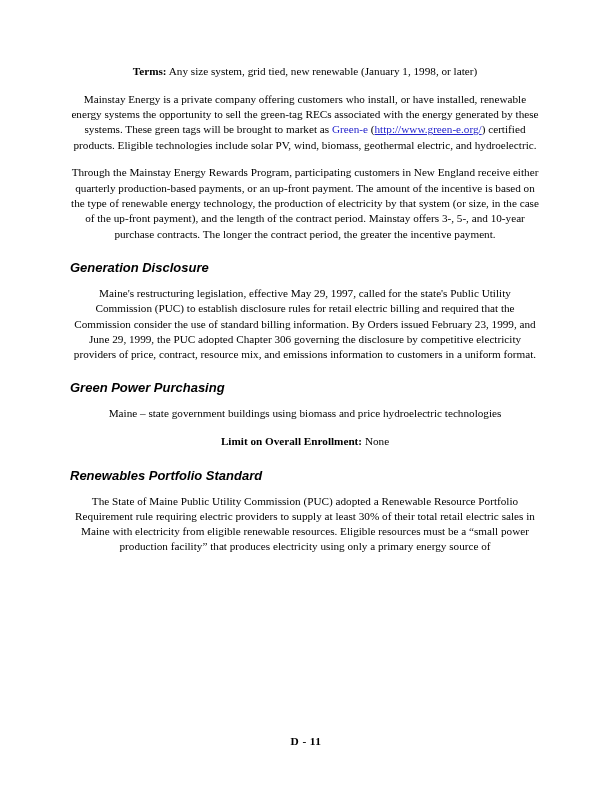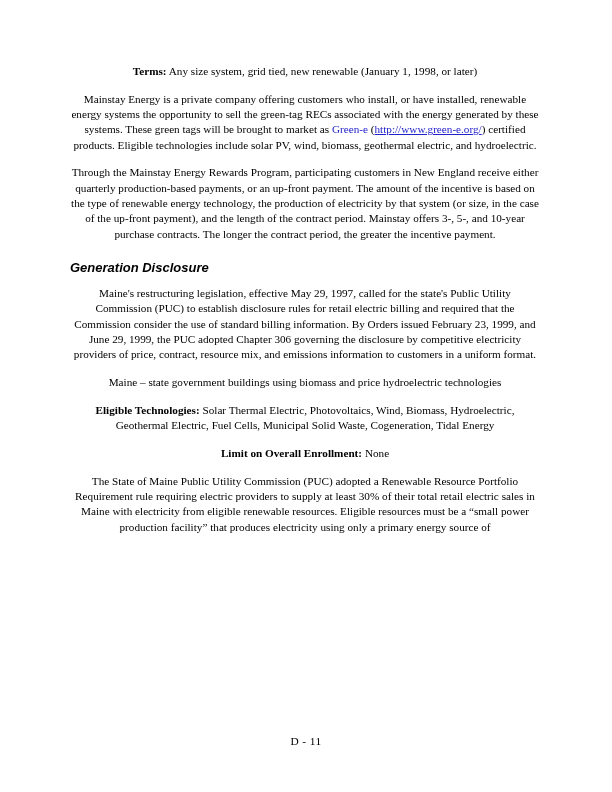--- a/index.html
+++ b/index.html
@@ -56,21 +56,21 @@
     color: #2222cc;
     text-decoration: none;
   }
   .footer {
     position: absolute;
     left: 0;
     right: 0;
     bottom: 45px;
     text-align: center;
     font-size: 11.4px;
-    font-weight: normal;
+    font-weight: bold;
     letter-spacing: 0.4px;
   }
 </style>
 </head>
 <body>
 
 <div class="page">
   <div class="content">
 
     <p class="block">
@@ -81,33 +81,31 @@
 
     <p>
       <span>Mainstay Energy is a private company offering customers who install, or have installed, renewable energy systems the opportunity to sell the green-tag RECs associated with the energy generated by these systems. These green tags will be brought to market as </span><a class="link-plain" href="#">Green-e</a><span> (</span><a class="link" href="#">http://www.green-e.org/</a><span>) certified products. Eligible technologies include solar PV, wind, biomass, geothermal electric, and hydroelectric.</span>
     </p>
 
     <p>Through the Mainstay Energy Rewards Program, participating customers in New England receive either quarterly production-based payments, or an up-front payment. The amount of the incentive is based on the type of renewable energy technology, the production of electricity by that system (or size, in the case of the up-front payment), and the length of the contract period. Mainstay offers 3-, 5-, and 10-year purchase contracts. The longer the contract period, the greater the incentive payment.</p>
 
     <div class="heading heading-spaced">Generation Disclosure</div>
     <p>Maine's restructuring legislation, effective May 29, 1997, called for the state's Public Utility Commission (PUC) to establish disclosure rules for retail electric billing and required that the Commission consider the use of standard billing information. By Orders issued February 23, 1999, and June 29, 1999, the PUC adopted Chapter 306 governing the disclosure by competitive electricity providers of price, contract, resource mix, and emissions information to customers in a uniform format.</p>
 
+    <div class="heading heading-spaced">Green Power Purchasing</div>
     <p>Maine – state government buildings using biomass and price hydroelectric technologies</p>
 
 
-    <p class="block">
-      <span class="label">Eligible Technologies:</span>
-      <span>Solar Thermal Electric, Photovoltaics, Wind, Biomass, Hydroelectric, Geothermal Electric, Fuel Cells, Municipal Solid Waste, Cogeneration, Tidal Energy</span>
-    </p>
 
 
     <p class="block">
       <span class="label">Limit on Overall Enrollment:</span>
       <span>None</span>
     </p>
 
 
+    <div class="heading heading-spaced">Renewables Portfolio Standard</div>
     <p>The State of Maine Public Utility Commission (PUC) adopted a Renewable Resource Portfolio Requirement rule requiring electric providers to supply at least 30% of their total retail electric sales in Maine with electricity from eligible renewable resources. Eligible resources must be a “small power production facility” that produces electricity using only a primary energy source of</p>
 
   </div>
 
   <div class="footer">D - 11</div>
 </div>
 
 </body></html>

